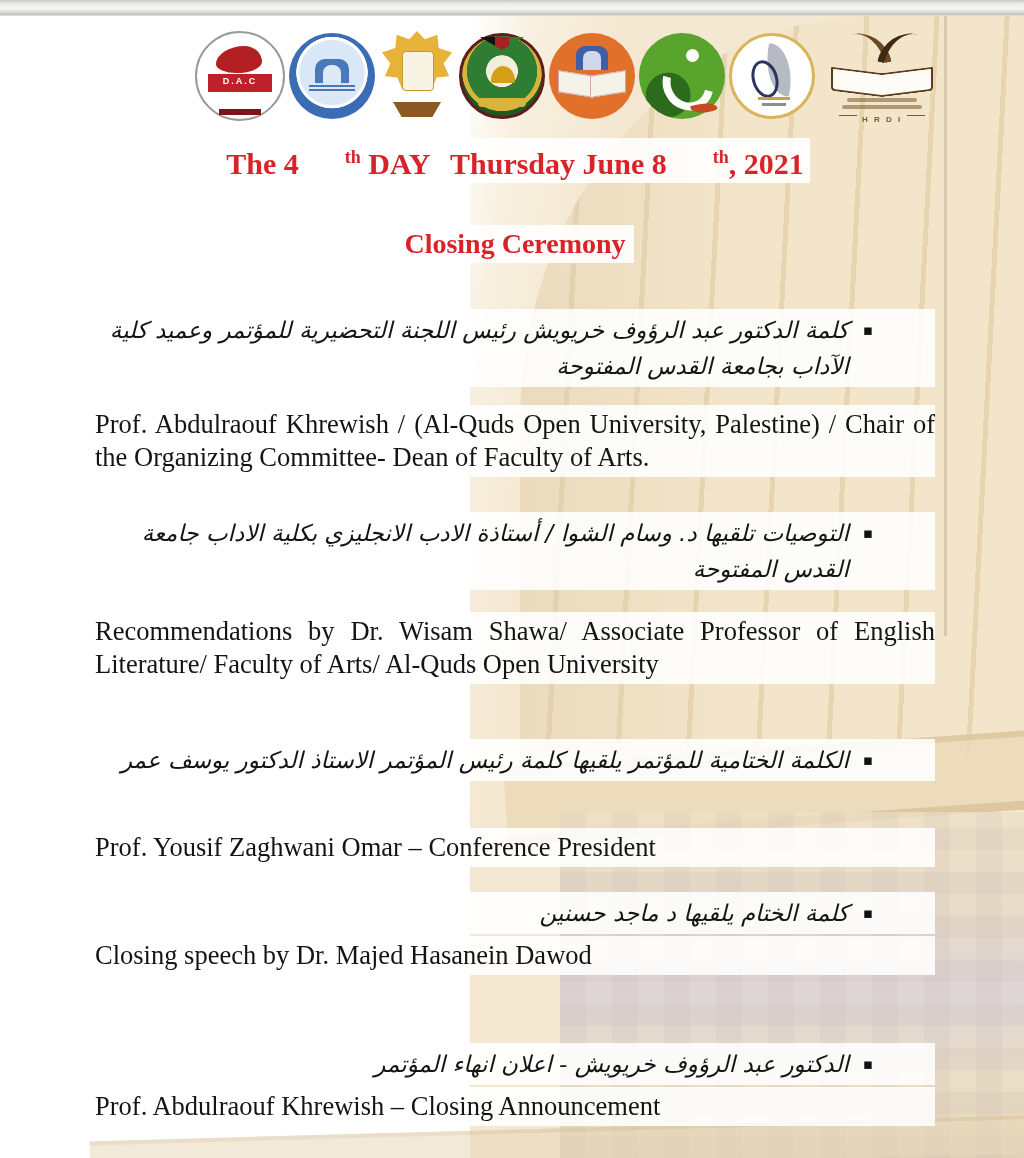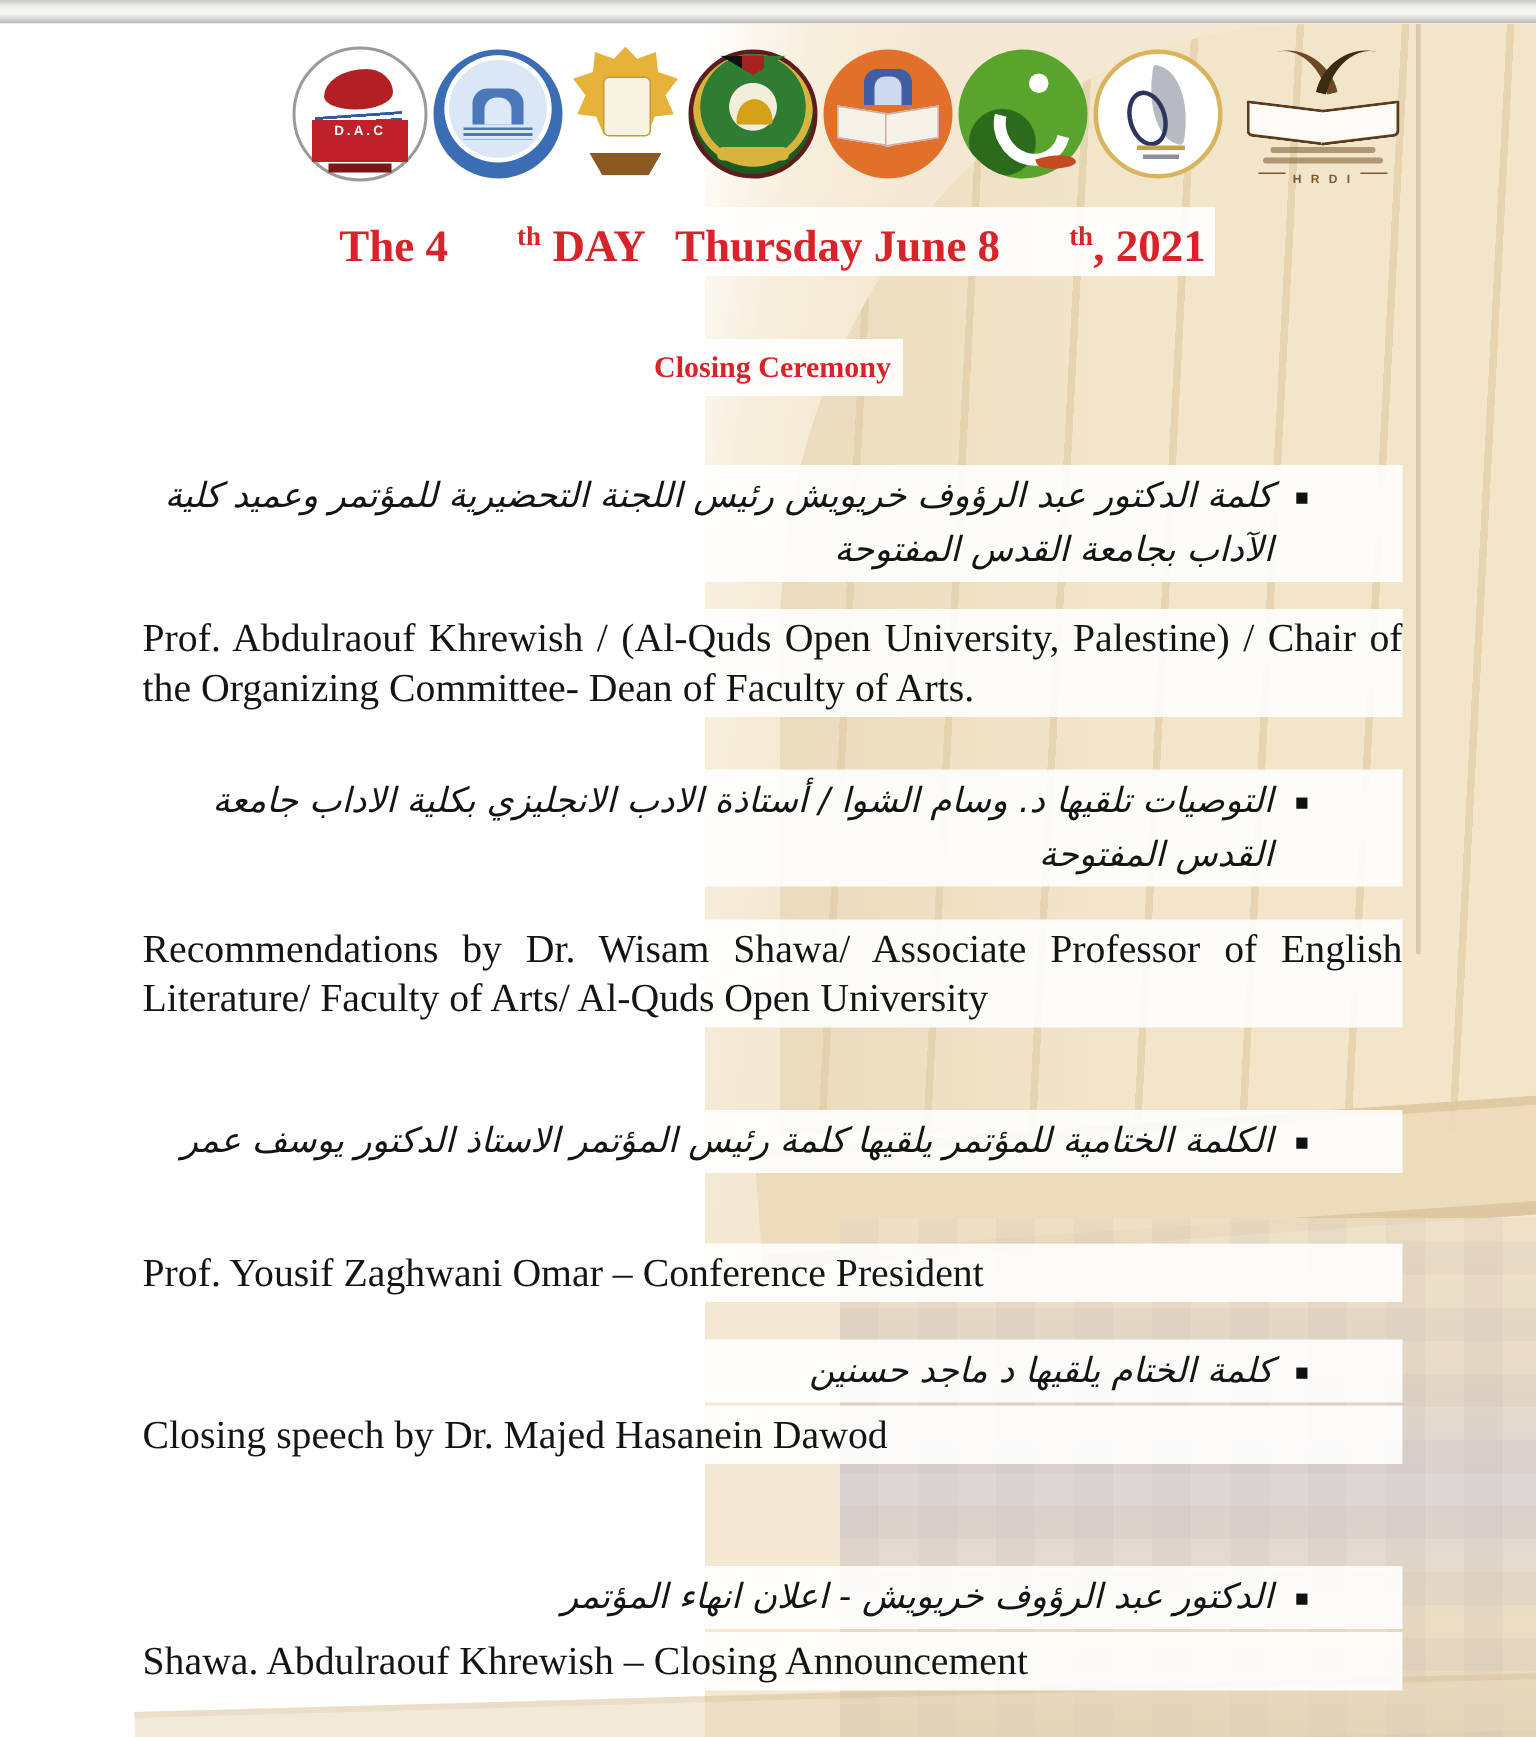--- a/index.html
+++ b/index.html
@@ -45,21 +45,21 @@
   .content{position:absolute;left:95px;right:89px;top:16px;z-index:2;}
   
   .logos-row{display:flex;justify-content:flex-end;align-items:center;gap:4px;margin:12px -10px 0 0;height:96px;}
   .logo{width:86px;height:86px;border-radius:50%;position:relative;flex:0 0 auto;}
   
   .logo-dac{background:#fff;border:2px solid #9a9a9a;}
   .dac-map{position:absolute;top:13px;left:19px;width:46px;height:27px;background:#b32024;
     border-radius:62% 38% 55% 45%/68% 58% 42% 32%;}
   .dac-book{position:absolute;top:43px;left:13px;width:58px;height:13px;transform:skewY(-4deg);
     background:repeating-linear-gradient(to bottom,#2c5da5 0 2px,rgba(0,0,0,0) 2px 4.5px);}
-  .dac-ribbon{position:absolute;bottom:11px;left:11px;right:11px;height:28px;background:#c0202a;
+  .dac-ribbon{position:absolute;bottom:27px;left:11px;right:11px;height:18px;background:#c0202a;
     color:#fff;font:bold 9px/14px "Liberation Sans",sans-serif;text-align:center;letter-spacing:2px;}
   .dac-ribbon2{position:absolute;bottom:4px;left:22px;right:22px;height:6px;background:#7e1418;}
   
   .logo-blue{background:radial-gradient(circle at 50% 46%,#d9e7f6 0 51%,#ffffff 52% 56%,#3a6db4 57% 100%);}
   .blue-build{position:absolute;top:26px;left:26px;width:34px;height:24px;background:#4a78bb;border-radius:10px 10px 0 0;}
   .blue-build:after{content:"";position:absolute;inset:6px 8px 0 8px;background:#dce9f7;border-radius:8px 8px 0 0;}
   .blue-steps{position:absolute;top:52px;left:20px;width:46px;height:8px;
     background:repeating-linear-gradient(to bottom,#4a78bb 0 2px,#dce9f7 2px 4px);}
   
   .logo-gold{width:76px;height:90px;border-radius:0;background:transparent;}
@@ -109,21 +109,21 @@
     border-left:none;transform:skewY(-7deg);border-radius:0 2px 4px 0;}
   .h-script1,.h-script2{position:absolute;left:28px;width:70px;height:4px;background:rgba(122,90,46,.55);border-radius:2px;}
   .h-script1{top:70px;}.h-script2{top:77px;width:80px;left:23px;}
   .h-text{position:absolute;bottom:0;left:0;width:100%;display:flex;align-items:flex-start;gap:5px;
     color:#7a5a2e;font:bold 8px "Liberation Sans",sans-serif;letter-spacing:2px;justify-content:center;}
   .h-text .dash{flex:0 0 18px;height:1px;background:#7a5a2e;}
   
   .title{margin-top:14px;text-align:center;color:#d9232a;font-weight:bold;font-size:30px;line-height:38px;}
   .title .tl{background:rgba(255,255,255,.9);display:inline-block;padding:0 6px;}
   .title sup{font-size:18px;margin-left:46px;}
-  .ceremony{margin:42px 0 0 0;text-align:center;color:#d9232a;font-weight:bold;font-size:20px;line-height:38px;}
+  .ceremony{margin:42px 0 0 0;text-align:center;color:#d9232a;font-weight:bold;font-size:28px;line-height:38px;}
   .ceremony span{background:rgba(255,255,255,.9);display:inline-block;padding:0 8px;}
   
   .ar{display:flex;gap:14px;margin:0;padding:3px 62px 3px 0;background:rgba(255,255,255,.88);
     font-family:"DejaVu Sans",sans-serif;font-size:23px;line-height:36px;color:#141414;}
   .ar .bullet{flex:0 0 auto;font-size:15px;line-height:36px;color:#111;}
   .ar .ar-text{flex:1 1 auto;font-style:italic;}
   .en{margin:0;padding:3px 0;background:rgba(255,255,255,.88);
     font-size:26.5px;line-height:33px;color:#141414;}
   .en.just{text-align:justify;}
   .m-ar1{margin-top:46px;} .m-en1{margin-top:18px;}
@@ -237,16 +237,16 @@
         <span class="ar-text">كلمة الختام يلقيها د ماجد حسنين</span>
       </p>
     <p class="en m-en4">Closing speech by Dr. Majed Hasanein Dawod</p>
   </section>
 
   <section>
     <p class="ar m-ar5" dir="rtl">
         <span class="bullet">▪</span>
         <span class="ar-text">الدكتور عبد الرؤوف خريويش - اعلان انهاء المؤتمر</span>
       </p>
-    <p class="en m-en5">Shawa. Abdulraouf Khrewish – Closing Announcement</p>
+    <p class="en m-en5">Prof. Abdulraouf Khrewish – Closing Announcement</p>
   </section>
 
 </div>
 
 </body></html>

